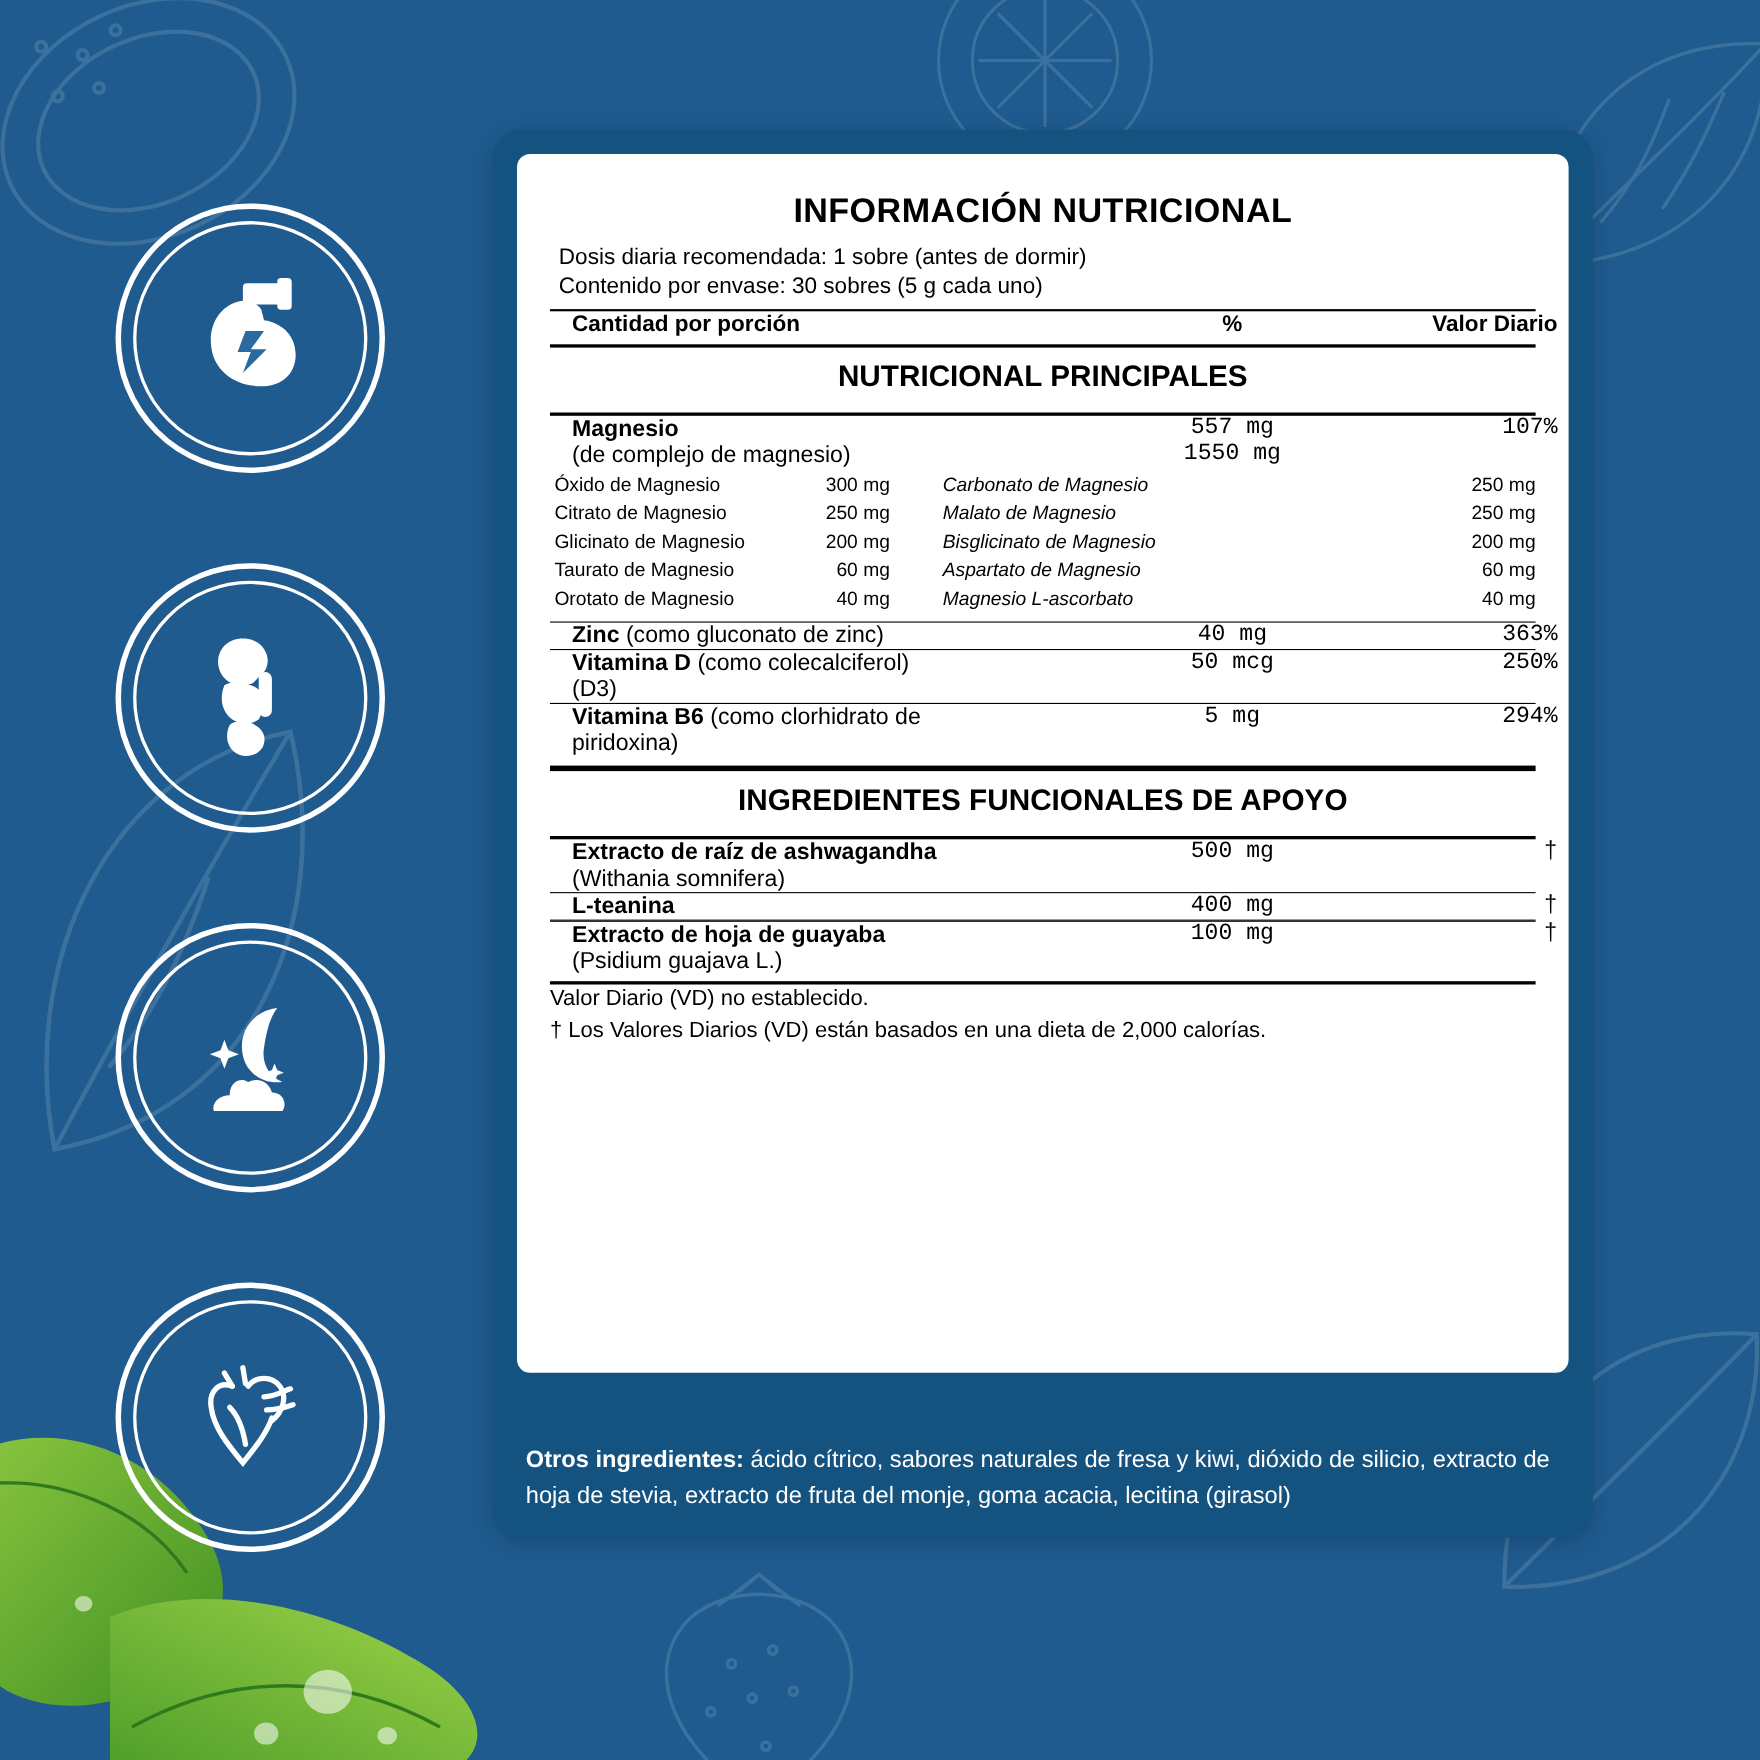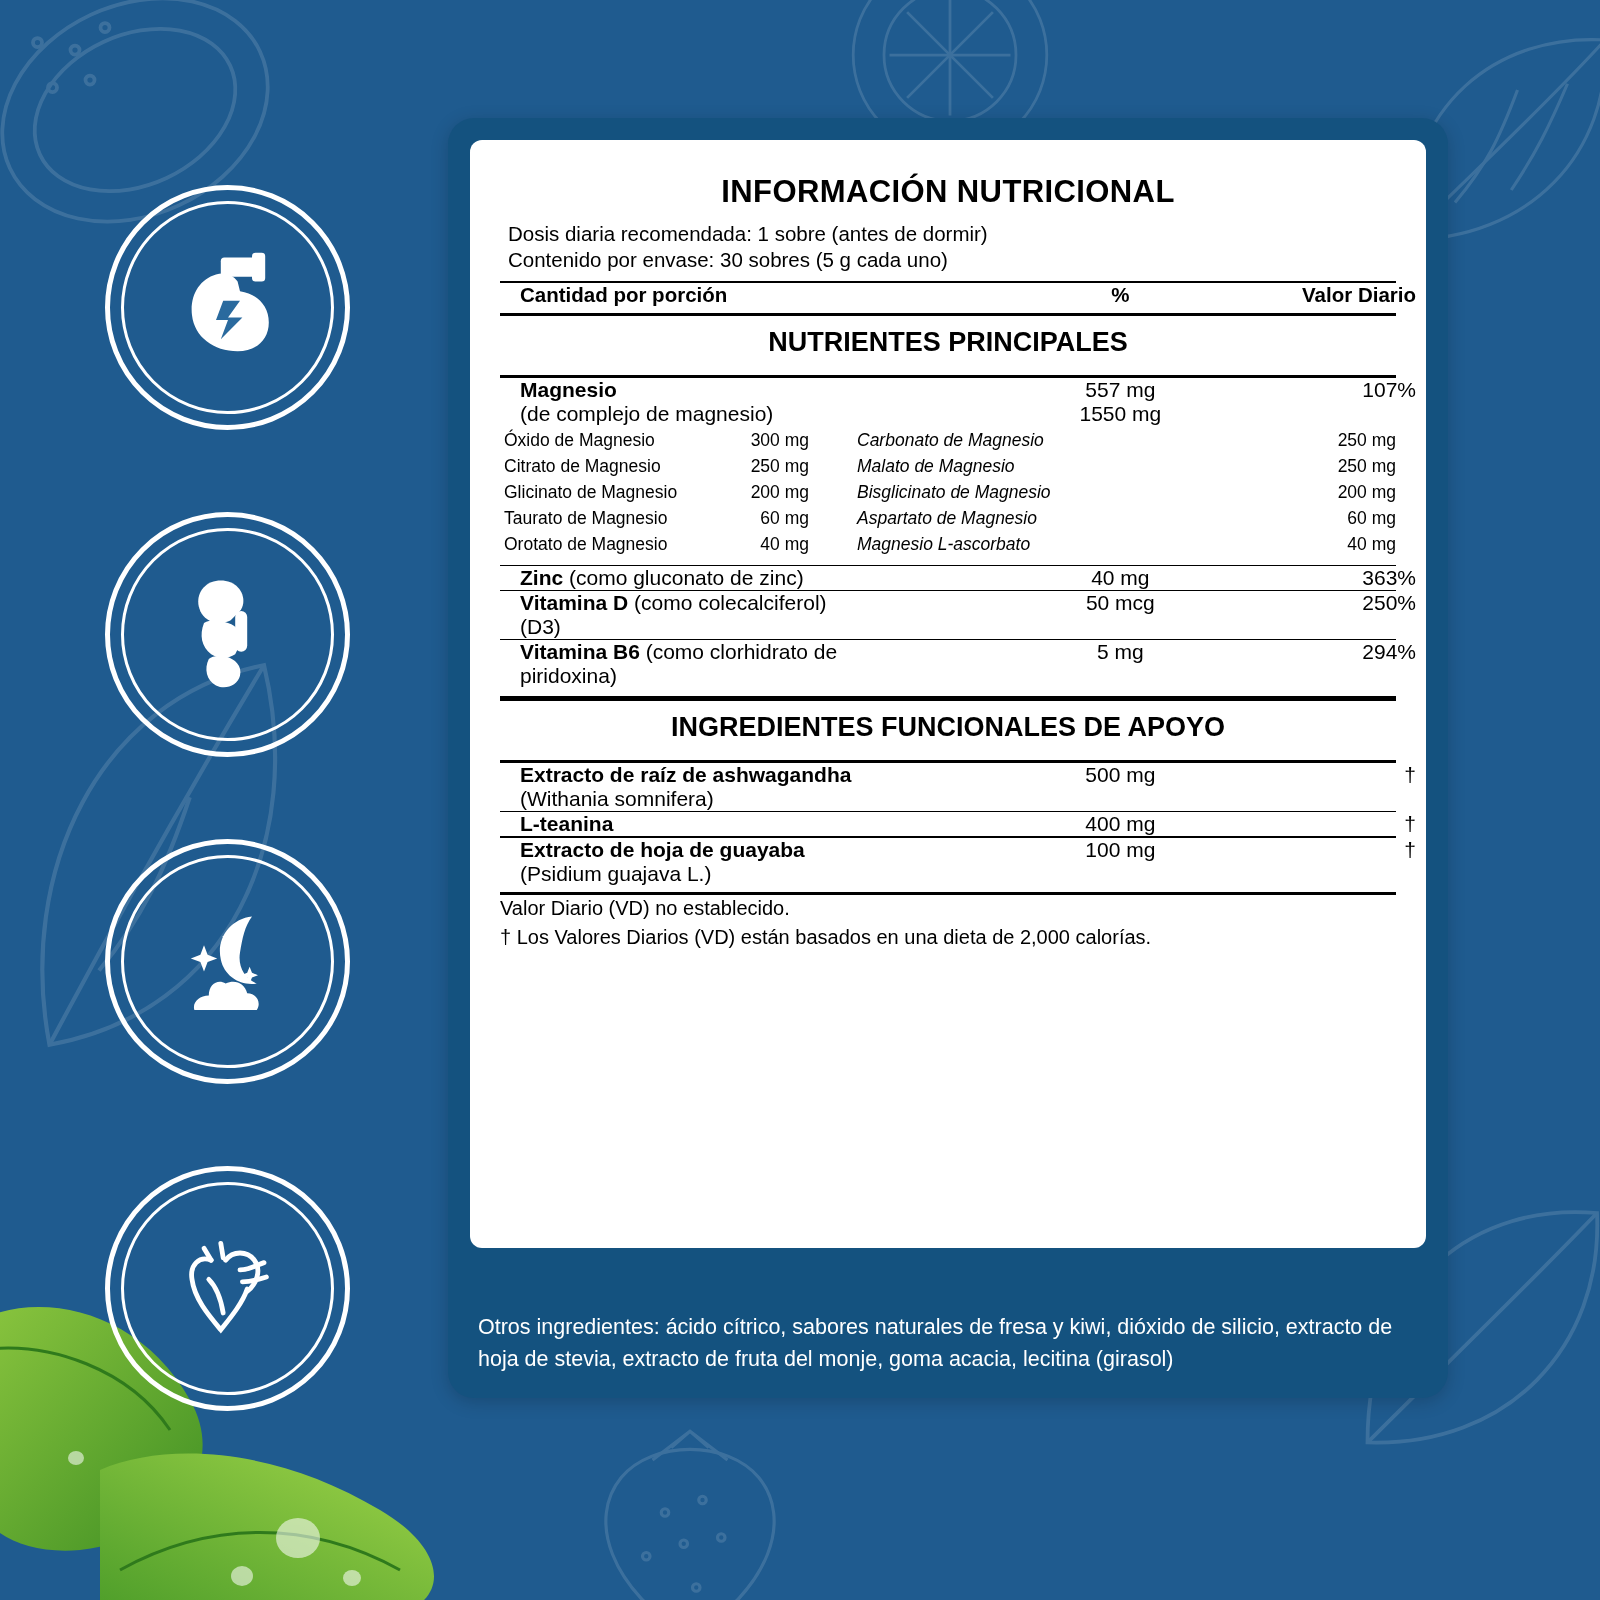--- a/index.html
+++ b/index.html
@@ -85,21 +85,21 @@
 
   .section-head {
     text-align:center;
     font-size:27px;
     font-weight:bold;
     padding:11px 0 11px 0;
   }
 
   .row td { font-size:21px; padding:9px 0 9px 0; }
   .row .nm b { font-weight:bold; }
-  .row .col-amt, .row .col-dv { font-size:21px; }
+  .row .col-amt, .row .col-dv { font-size:21px;font-family:Liberation Mono, monospace; }
 
   .sub-grid {
     display:grid;
     grid-template-columns: 205px 90px 1fr 90px;
     font-size:17.5px;
     row-gap:5px;
     padding:4px 0 10px 4px;
     column-gap:10px;
   }
   .sub-grid .amt { text-align:right; }
@@ -108,21 +108,21 @@
   .footnote { font-size:20px; line-height:1.35; }
 
   .other-ing {
     position:absolute;
     left:22px; right:22px; bottom:16px;
     color:#ffffff;
     font-size:21.5px;
     line-height:1.48;
     padding:12px 8px 6px 8px;
   }
-  .other-ing b { font-weight:normal; }
+  .other-ing b { font-weight:bold; }
 </style>
 </head>
 <body>
 
 <div class="bg-deco">
   <svg style="left:-30px; top:-40px; width:330px; height:300px;" viewBox="0 0 200 200">
     <ellipse cx="100" cy="100" rx="92" ry="70" transform="rotate(-25 100 100)"></ellipse>
     <ellipse cx="100" cy="100" rx="70" ry="50" transform="rotate(-25 100 100)"></ellipse>
     <circle cx="60" cy="60" r="3"></circle>
       <circle cx="80" cy="45" r="3"></circle>
@@ -255,21 +255,21 @@
           <tr class="hdr-row">
         <td class="col-name">Cantidad por porción</td>
         <td class="col-amt">%</td>
         <td class="col-dv">Valor Diario</td>
       </tr>
     </tbody>
       </table>
 
     <div class="rule-med"></div>
 
-    <div class="section-head">NUTRIENTES PRINCIPALES</div>
+    <div class="section-head">NUTRICIONAL PRINCIPALES</div>
 
     <div class="rule-med"></div>
 
     <table class="nutri">
       <tbody>
           <tr class="row">
         <td class="col-name nm">
           <div><b>Magnesio</b></div>
           <div>(de complejo de magnesio)</div>
         </td>

